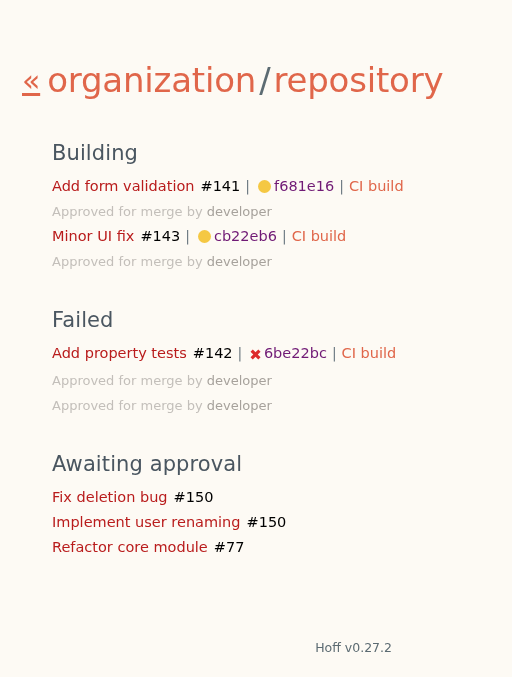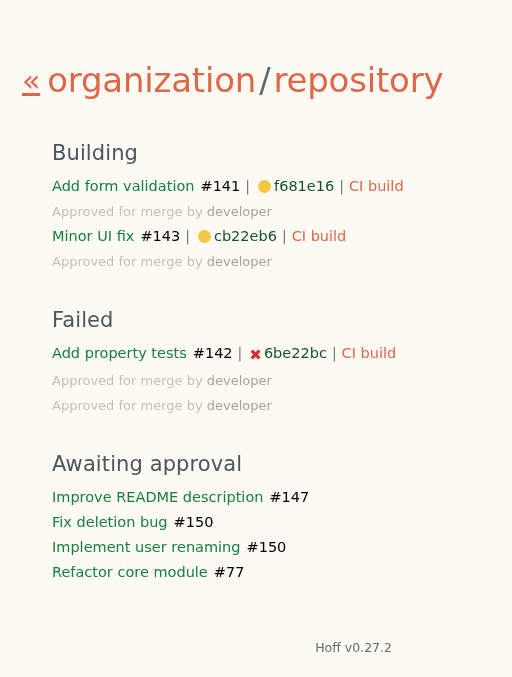--- a/index.html
+++ b/index.html
@@ -75,21 +75,21 @@
     list-style: none;
     margin: 0;
     padding: 0;
   }
   .pr-row {
     font-size: 14.5px;
     line-height: 25px;
     white-space: nowrap;
   }
   .pr-title {
-    color: #15803d;
+    color: #b91c1c;
     text-decoration: none;
     text-align: center;
   }
   .pr-number {
     color: #000000;
     margin-left: 6px;
   }
   .sep-pipe {
     color: #6d7a82;
     margin: 0 5px;
@@ -107,21 +107,21 @@
     margin: 0 3px;
   }
   .icon-failed {
     color: #dd2b2b;
     font-weight: bold;
     font-size: 15px;
     margin: 0 2px;
     letter-spacing: 0;
   }
   .commit-link {
-    color: #14532d;
+    color: #701a75;
     text-decoration: none;
   }
   .ci-link {
     color: #e0664a;
     text-decoration: none;
   }
 
   .approval-line {
     font-size: 13px;
     line-height: 25px;
@@ -197,23 +197,20 @@
             <span class="approver">developer</span>
           </div>
         </li>
       </ul>
     </section>
 
     <section class="section">
       <h2 class="section-title">Awaiting approval</h2>
       <ul class="pr-list">
         <li class="pr-row">
-          <a class="pr-title" href="#">Improve README description</a><span class="pr-number">#147</span>
-        </li>
-        <li class="pr-row">
           <a class="pr-title" href="#">Fix deletion bug</a><span class="pr-number">#150</span>
         </li>
         <li class="pr-row">
           <a class="pr-title" href="#">Implement user renaming</a><span class="pr-number">#150</span>
         </li>
         <li class="pr-row">
           <a class="pr-title" href="#">Refactor core module</a><span class="pr-number">#77</span>
         </li>
       </ul>
     </section>

